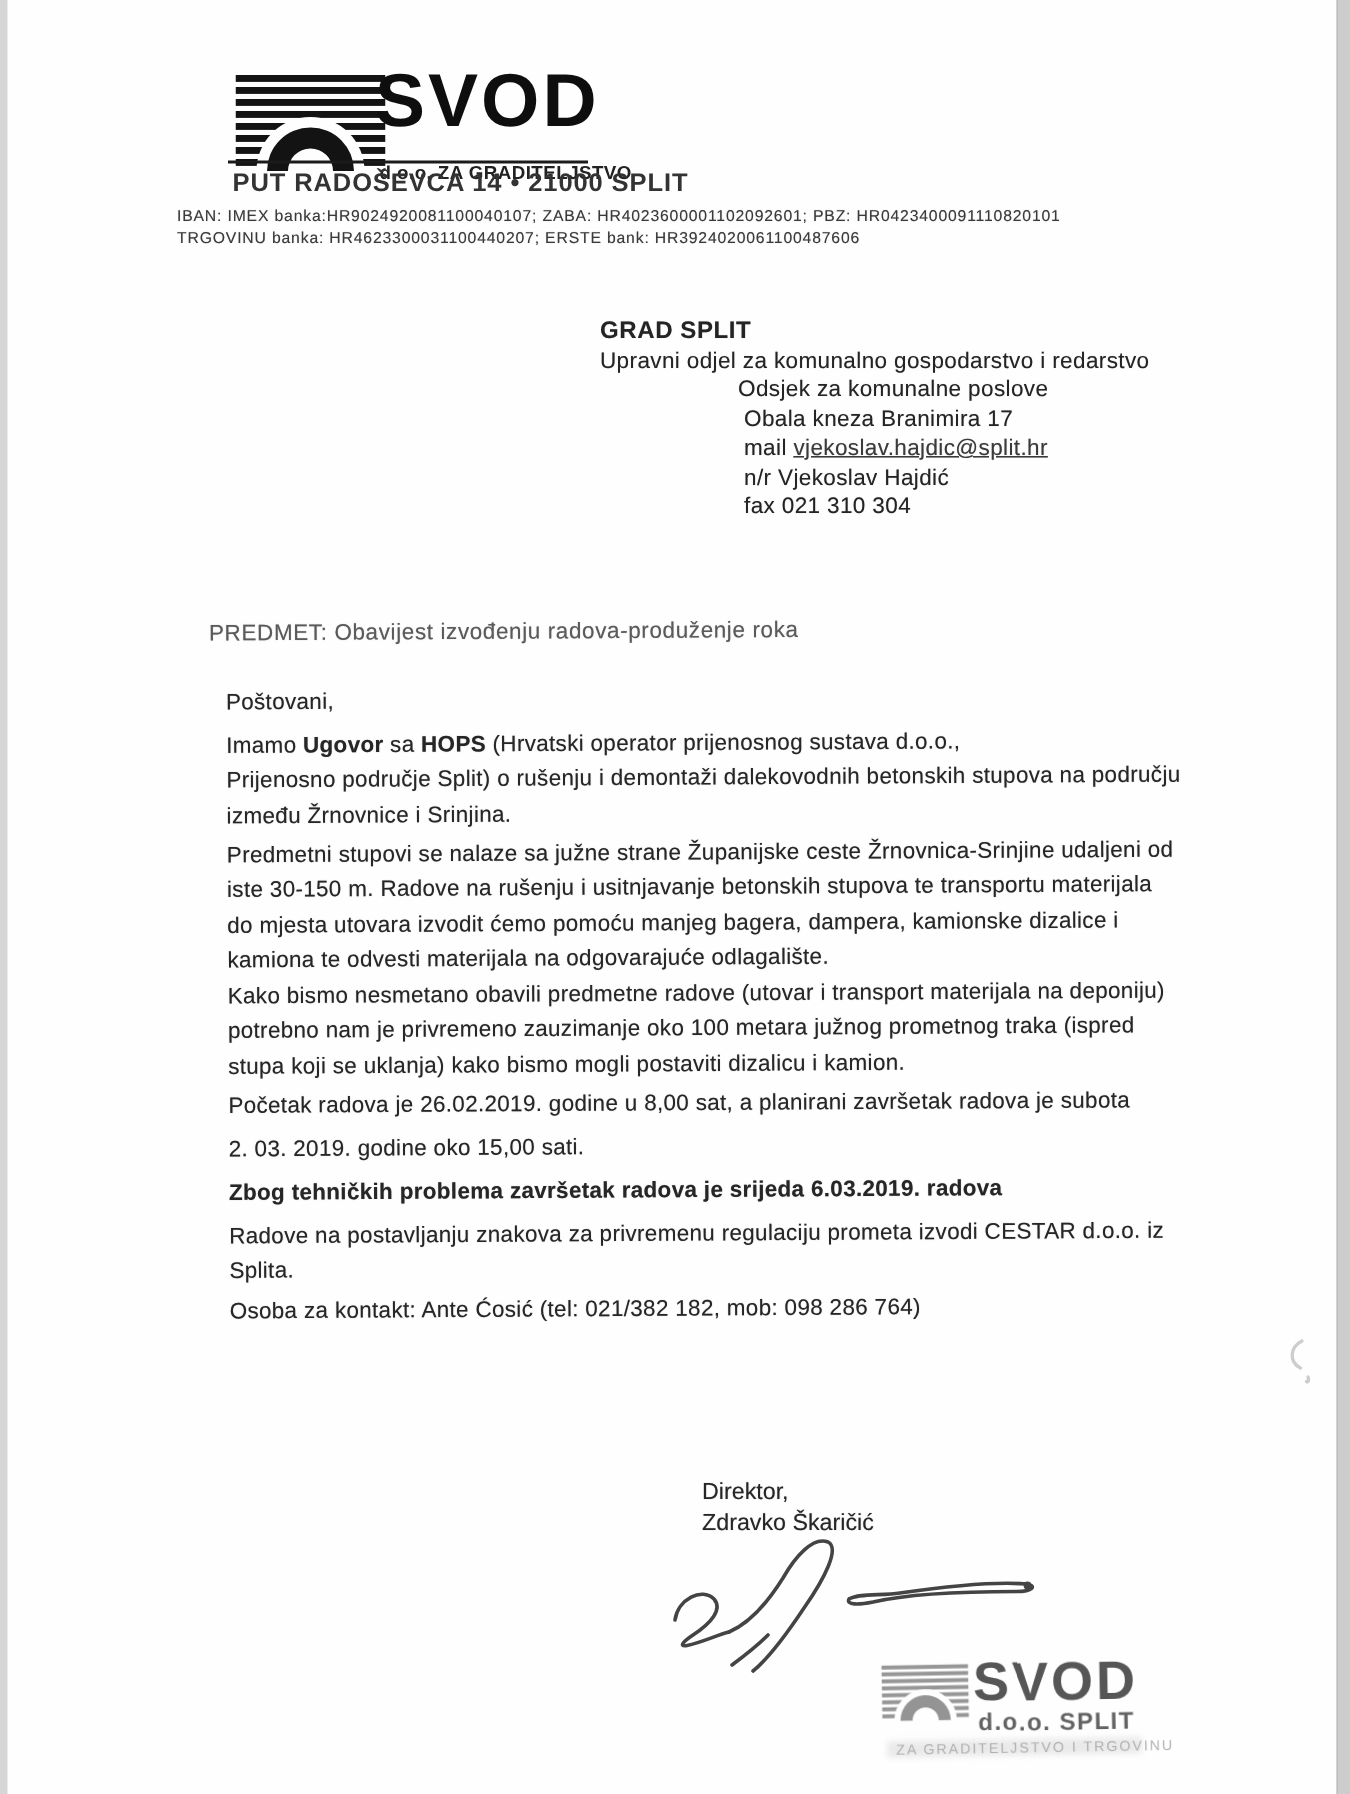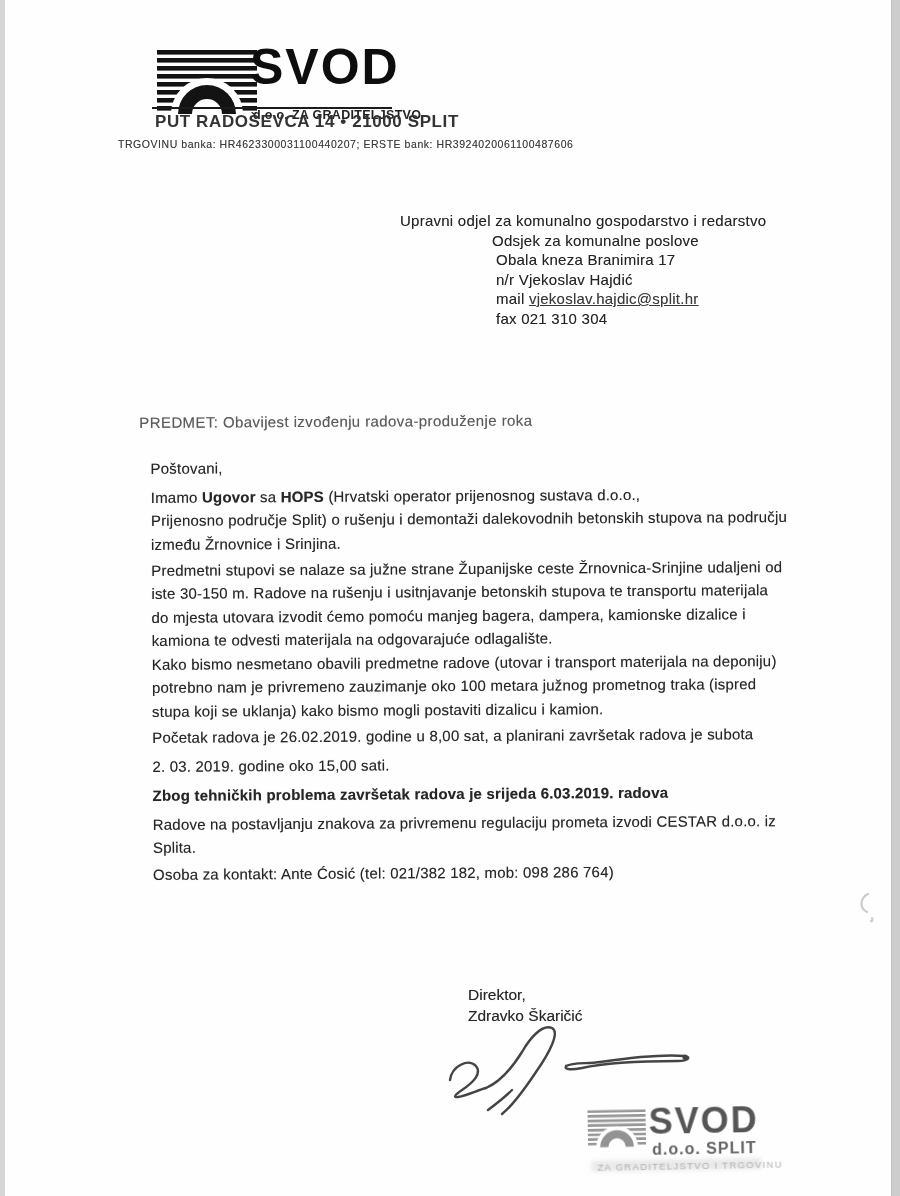--- a/index.html
+++ b/index.html
@@ -91,29 +91,31 @@
       <path d="M14,64 A36,36 0 0 1 86,64 Z" fill="#fefefe"></path>
       <path d="M21,64 A29,29 0 0 1 79,64 L65,64 A15,15 0 0 0 35,64 Z" fill="#131313"></path>
     </svg>
   </div>
   <div class="logo-word">SVOD</div>
   <div class="logo-sub">d.o.o. ZA GRADITELJSTVO</div>
   <div class="logo-rule"></div>
   <div class="logo-addr">PUT RADOŠEVCA 14 • 21000 SPLIT</div>
 
   <div class="contact">
+    <div>IBAN: IMEX banka:HR9024920081100040107;  ZABA: HR4023600001102092601; PBZ: HR0423400091110820101</div>
     <div>TRGOVINU banka: HR4623300031100440207; ERSTE bank:  HR3924020061100487606</div>
   </div>
 
   <div class="recipient">
+    <div class="r-name">GRAD SPLIT</div>
     <div>Upravni odjel za komunalno gospodarstvo i redarstvo</div>
     <div class="r-ind1">Odsjek za komunalne poslove</div>
     <div class="r-ind2">Obala kneza Branimira 17</div>
+    <div class="r-ind2"><span>mail </span><span class="u-link">vjekoslav.hajdic@split.hr</span></div>
     <div class="r-ind2">n/r Vjekoslav Hajdić</div>
-    <div class="r-ind2"><span>mail </span><span class="u-link">vjekoslav.hajdic@split.hr</span></div>
     <div class="r-ind2">fax 021 310 304</div>
   </div>
 
   <div class="body-block">
     <div class="subject">PREDMET: Obavijest izvođenju radova-produženje roka</div>
     <div class="para salutation">Poštovani,</div>
 
     <div class="para p1"><span>Imamo </span><span class="bold">Ugovor</span><span> sa </span><span class="bold">HOPS</span><span> (Hrvatski operator prijenosnog sustava d.o.o.,
 Prijenosno područje Split) o rušenju i demontaži dalekovodnih betonskih stupova na području
 između Žrnovnice i Srinjina.</span></div>

